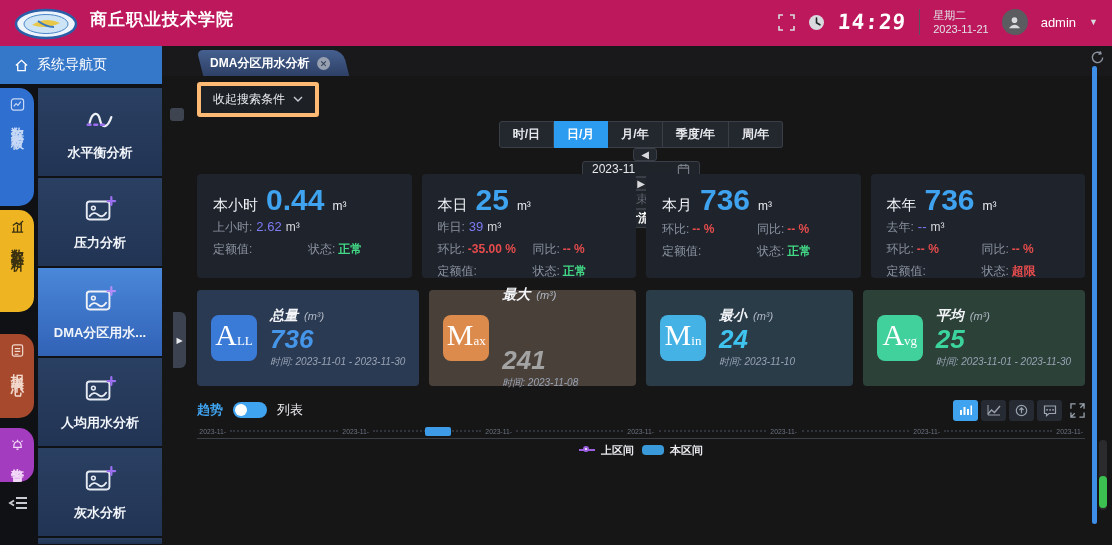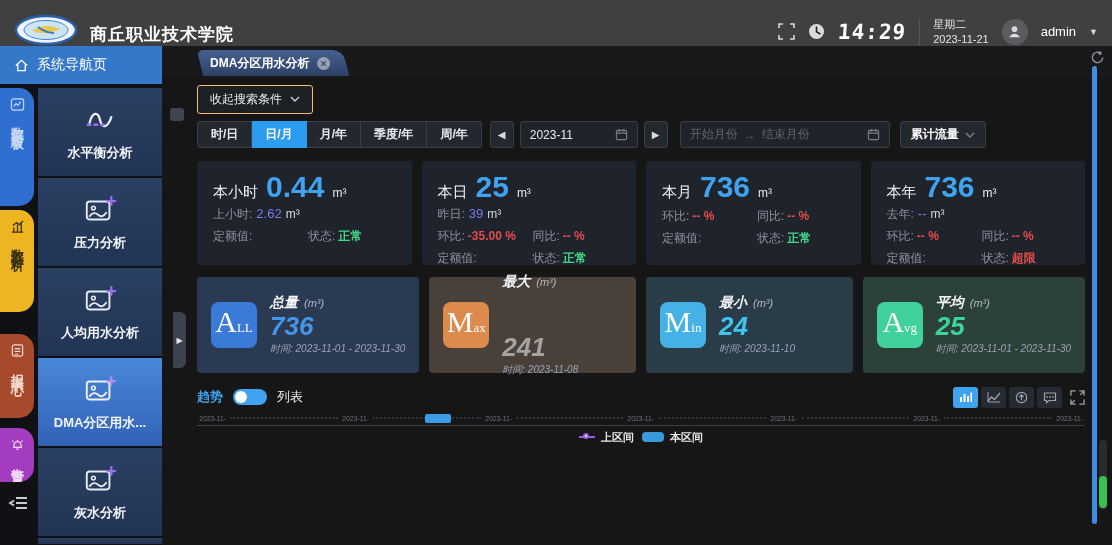--- a/index.html
+++ b/index.html
@@ -1,21 +1,21 @@
 <!DOCTYPE html>
 <html><head>
 <meta charset="utf-8">
 <style>
   * { margin:0; padding:0; box-sizing:border-box; }
   html,body { width:1112px; height:545px; overflow:hidden; background:#0f0f10;
     font-family:"Liberation Sans","DejaVu Sans",sans-serif; color:#e8eaee; }
   .app { width:1112px; height:545px; display:flex; flex-direction:column; }
 
   
-  header { height:46px; background:#404040; display:flex; align-items:flex-end; padding:0 14px; flex:0 0 46px; }
+  header { height:46px; background:#be185d; display:flex; align-items:flex-start; padding:8px 14px; flex:0 0 46px; }
   .logo { width:64px; height:32px; margin-right:12px; }
   .school-name { font-size:17px; font-weight:bold; letter-spacing:1px; color:#fff; }
   .hdr-right { margin-left:auto; display:flex; align-items:center; gap:13px; }
   .hdr-icon { width:17px; height:17px; color:#d8dade; }
   .hdr-time { font-family:"DejaVu Sans Mono",monospace; font-size:21px; font-weight:bold; color:#fff; letter-spacing:1px; transform:skewX(-4deg); }
   .hdr-div { width:1px; height:26px; background:#55575c; }
   .hdr-date { font-size:11px; line-height:1.3; color:#e2e4e8; }
   .avatar { width:26px; height:26px; border-radius:50%; background:#5a5c60; display:flex; align-items:center; justify-content:center; }
   .hdr-user { font-size:13px; color:#fff; }
   .caret { font-size:9px; color:#d8dade; }
@@ -50,24 +50,24 @@
   .doc-tab { height:26px; background:linear-gradient(180deg,#45608f,#2e4066); border-radius:6px 10px 0 0;
     transform:skewX(14deg); display:flex; align-items:center; padding:0 16px 0 10px; cursor:pointer; }
   .doc-tab > * { transform:skewX(-14deg); }
   .doc-tab .dt-label { font-size:12px; font-weight:bold; color:#fff; margin-right:8px; }
   .tab-close { width:13px; height:13px; border-radius:50%; background:#97a0b0; color:#27354f; font-size:9px;
     display:flex; align-items:center; justify-content:center; cursor:pointer; }
 
   .content { padding:6px 27px 0 35px; }
   .crumb-row { display:flex; align-items:center; justify-content:space-between; height:34px; margin-bottom:5px; }
   .breadcrumb { font-size:15px; font-weight:bold; color:#f2f4f7; }
-  .btn-collapse-search { display:flex; align-items:center; gap:8px; background:#1d2126; border:1px solid #fdba74;
+  .btn-collapse-search { display:flex; align-items:center; gap:8px; background:#1d2126; border:4px solid #fdba74;
     border-radius:3px; padding:5px 12px; font-size:12px; color:#e8eaee; cursor:pointer; }
 
-  .filter-row { display:flex; align-items:center; height:27px; margin-bottom:13px; }
+  .filter-row { display:flex; align-items:center; height:27px; margin-bottom:26px;flex-direction:column; }
   .seg { display:flex; }
   .seg-btn { height:27px; padding:0 13px; background:#23272e; border:1px solid #3a3f47; font-size:12px; font-weight:bold;
     color:#e8eaee; display:flex; align-items:center; cursor:pointer; }
   .seg-btn + .seg-btn { border-left:none; }
   .seg-btn:first-child { border-radius:3px 0 0 3px; }
   .seg-btn:last-child { border-radius:0 3px 3px 0; }
   .seg-btn.active { background:#2b9cf0; border-color:#2b9cf0; color:#fff; }
   .nav-sq { width:24px; height:27px; background:#23272e; border:1px solid #3a3f47; border-radius:3px; color:#d8dade;
     display:flex; align-items:center; justify-content:center; font-size:10px; cursor:pointer; }
   .picker { height:27px; background:#1f232a; border:1px solid #3a3f47; border-radius:3px; display:flex; align-items:center;
@@ -263,41 +263,41 @@
             <span>
               <svg viewBox="0 0 36 36" width="34" height="34" fill="none" stroke-linecap="round">
                 <rect x="4" y="9" width="24" height="19" rx="3" stroke="#e6eaf2" stroke-width="2"></rect>
                 <circle cx="11" cy="16" r="2" stroke="#e6eaf2" stroke-width="1.6"></circle>
                 <path d="M7 24.5 q4.5 -5.5 9 -1.5 t8.5 -2" stroke="#e6eaf2" stroke-width="2"></path>
                 <path d="M30 4.5 v8 M26 8.5 h8" stroke="#9b6ff0" stroke-width="2.4"></path>
               </svg>
             </span>
             <span class="mi-label">压力分析</span>
           </div>
+          <div class="menu-item active">
+            <span>
+              <svg viewBox="0 0 36 36" width="34" height="34" fill="none" stroke-linecap="round">
+                <rect x="4" y="9" width="24" height="19" rx="3" stroke="#eef1f6" stroke-width="2"></rect>
+                <circle cx="11" cy="16" r="2" stroke="#eef1f6" stroke-width="1.6"></circle>
+                <path d="M7 24.5 q4.5 -5.5 9 -1.5 t8.5 -2" stroke="#eef1f6" stroke-width="2"></path>
+                <path d="M30 4.5 v8 M26 8.5 h8" stroke="#b08cf5" stroke-width="2.4"></path>
+              </svg>
+            </span>
+            <span class="mi-label">DMA分区用水...</span>
+          </div>
           <div class="menu-item">
             <span>
               <svg viewBox="0 0 36 36" width="34" height="34" fill="none" stroke-linecap="round">
                 <rect x="4" y="9" width="24" height="19" rx="3" stroke="#e6eaf2" stroke-width="2"></rect>
                 <circle cx="11" cy="16" r="2" stroke="#e6eaf2" stroke-width="1.6"></circle>
                 <path d="M7 24.5 q4.5 -5.5 9 -1.5 t8.5 -2" stroke="#e6eaf2" stroke-width="2"></path>
                 <path d="M30 4.5 v8 M26 8.5 h8" stroke="#9b6ff0" stroke-width="2.4"></path>
               </svg>
             </span>
             <span class="mi-label">人均用水分析</span>
-          </div>
-          <div class="menu-item active">
-            <span>
-              <svg viewBox="0 0 36 36" width="34" height="34" fill="none" stroke-linecap="round">
-                <rect x="4" y="9" width="24" height="19" rx="3" stroke="#eef1f6" stroke-width="2"></rect>
-                <circle cx="11" cy="16" r="2" stroke="#eef1f6" stroke-width="1.6"></circle>
-                <path d="M7 24.5 q4.5 -5.5 9 -1.5 t8.5 -2" stroke="#eef1f6" stroke-width="2"></path>
-                <path d="M30 4.5 v8 M26 8.5 h8" stroke="#b08cf5" stroke-width="2.4"></path>
-              </svg>
-            </span>
-            <span class="mi-label">DMA分区用水...</span>
           </div>
           <div class="menu-item">
             <span>
               <svg viewBox="0 0 36 36" width="34" height="34" fill="none" stroke-linecap="round">
                 <rect x="4" y="9" width="24" height="19" rx="3" stroke="#e6eaf2" stroke-width="2"></rect>
                 <circle cx="11" cy="16" r="2" stroke="#e6eaf2" stroke-width="1.6"></circle>
                 <path d="M7 24.5 q4.5 -5.5 9 -1.5 t8.5 -2" stroke="#e6eaf2" stroke-width="2"></path>
                 <path d="M30 4.5 v8 M26 8.5 h8" stroke="#9b6ff0" stroke-width="2.4"></path>
               </svg>
             </span>

